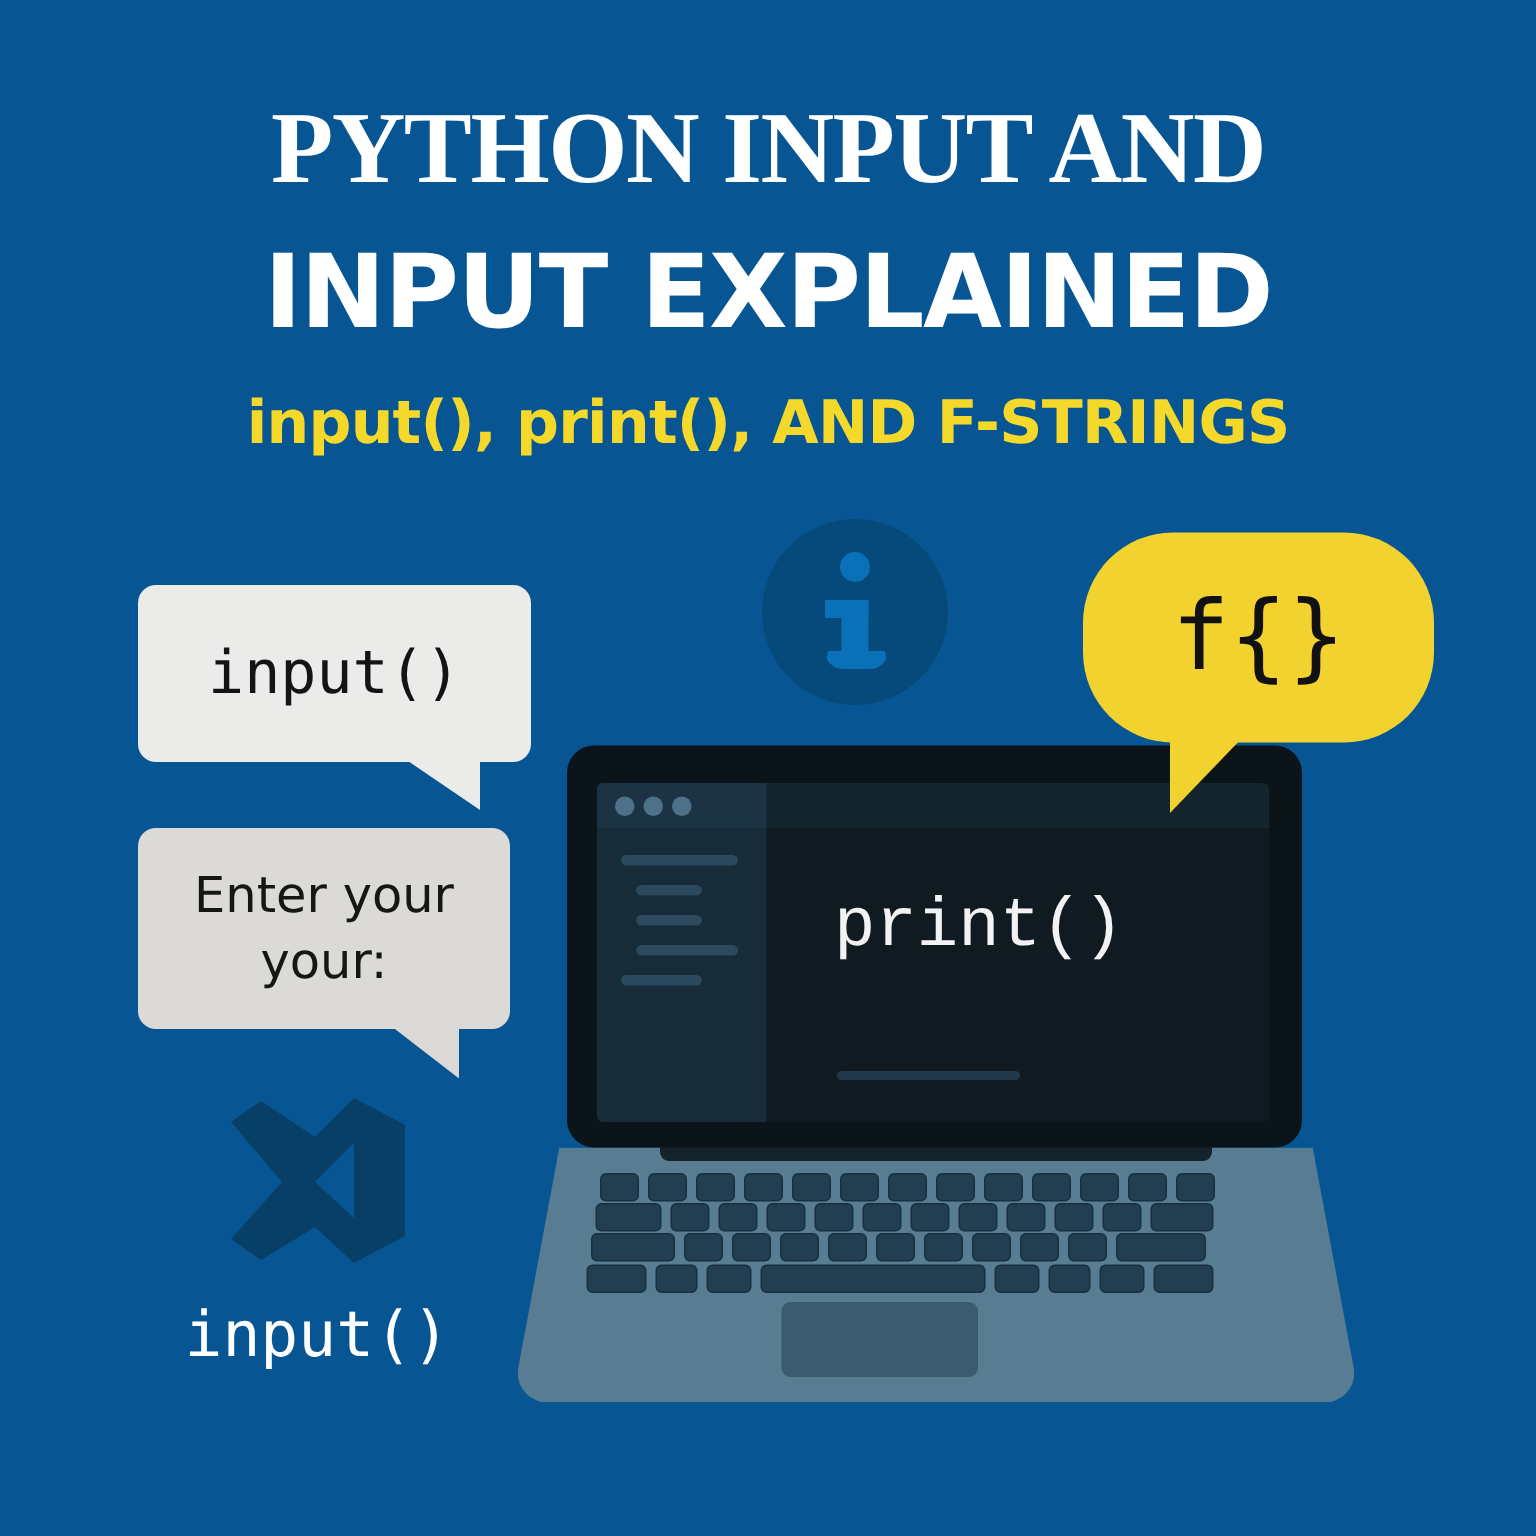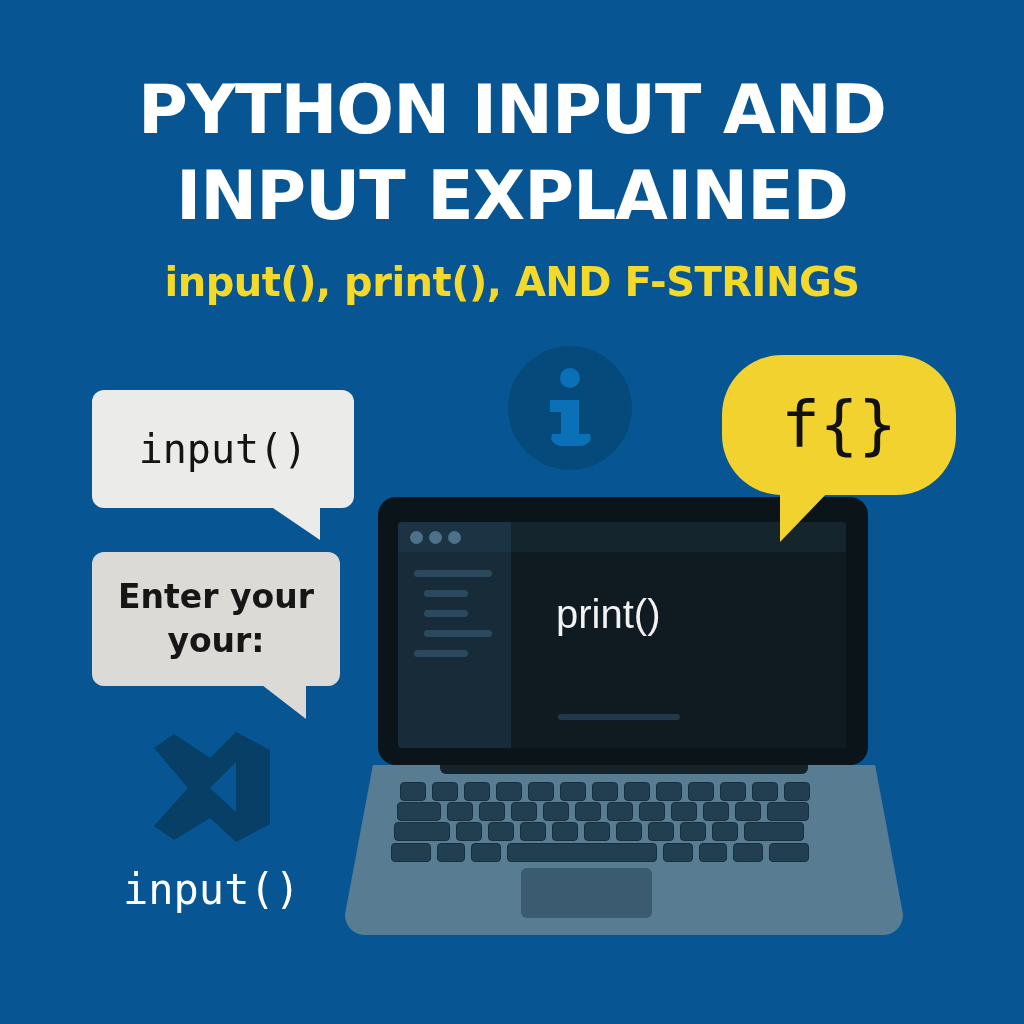--- a/index.html
+++ b/index.html
@@ -1,28 +1,28 @@
 <!DOCTYPE html>
 <html><head>
 <meta charset="utf-8">
 <style>
   html,body{margin:0;padding:0;}
   body{width:1024px;height:1024px;background:#075693;position:relative;overflow:hidden;font-family:"DejaVu Sans",sans-serif;}
   .abs{position:absolute;}
   .title{left:0;width:1024px;text-align:center;color:#fff;font-family:"DejaVu Sans",sans-serif;font-weight:bold;font-size:68px;letter-spacing:-1px;line-height:1;}
-  .t1{top:76px;}
+  .t1{top:64px;font-family:Liberation Serif, serif;}
   .t2{top:162px;}
   .subtitle{top:262px;left:0;width:1024px;text-align:center;color:#f4d92a;font-weight:bold;font-size:40px;line-height:1;letter-spacing:-0.5px;}
   .subtitle .mono{font-family:"DejaVu Sans",sans-serif;font-weight:bold;}
   
   .bubble1{left:92px;top:390px;width:262px;height:118px;background:#ebebea;border-radius:12px;}
   .bubble1 .txt{position:absolute;left:0;top:0;width:100%;height:100%;display:flex;align-items:center;justify-content:center;font-family:"DejaVu Sans Mono",monospace;font-size:40px;color:#141414;}
   .tail1b{left:306px;top:506px;width:14px;height:34px;background:#ebebea;clip-path:polygon(0 0,100% 0,100% 100%);}
   .bubble2{left:92px;top:552px;width:248px;height:134px;background:#dcdad6;border-radius:12px;}
-  .bubble2 .txt{position:absolute;left:0;top:0;width:100%;height:100%;display:flex;flex-direction:column;align-items:center;justify-content:center;font-size:33px;color:#161616;line-height:44px;font-weight:bold;}
+  .bubble2 .txt{position:absolute;left:0;top:0;width:100%;height:100%;display:flex;flex-direction:column;align-items:center;justify-content:center;font-size:33px;color:#161616;line-height:44px;}
   .tail2{left:262px;top:685px;width:44px;height:34px;background:#dcdad6;clip-path:polygon(0 0,100% 0,100% 100%);}
   
   .vscode{left:150px;top:728px;width:125px;height:118px;}
   .input3{left:123px;top:865px;font-family:"DejaVu Sans Mono",monospace;font-size:42px;color:#fff;}
   
   .info{left:508px;top:346px;width:124px;height:124px;border-radius:50%;background:#064a7b;}
   .info .dot{position:absolute;left:52px;top:22px;width:20px;height:20px;border-radius:50%;background:#0a70b8;}
   .info .stem{position:absolute;left:53px;top:54px;width:18px;height:42px;background:#0a70b8;}
   .info .topbar{position:absolute;left:42px;top:54px;width:29px;height:12px;background:#0a70b8;}
   .info .base{position:absolute;left:42px;top:88px;width:42px;height:12px;background:#0a70b8;}
@@ -32,21 +32,21 @@
   .ftail{left:780px;top:490px;width:50px;height:52px;background:#f2d22f;clip-path:polygon(0 0,100% 0,0 100%);}
   
   .screen-outer{left:378px;top:497px;width:490px;height:268px;background:#0b1519;border-radius:18px;}
   .screen{left:398px;top:522px;width:448px;height:226px;background:#101b21;border-radius:4px;overflow:hidden;}
   .sidebar{position:absolute;left:0;top:0;width:113px;height:226px;background:#172b38;}
   .titlebar{position:absolute;left:113px;top:0;width:335px;height:30px;background:#14252e;}
   .sbtitle{position:absolute;left:0;top:0;width:113px;height:30px;background:#1b3343;}
   .dots{position:absolute;left:12px;top:9px;display:flex;gap:6px;}
   .dots span{display:block;width:13px;height:13px;border-radius:50%;background:#4c7189;}
   .sline{position:absolute;height:7px;border-radius:4px;background:#2b4a5e;}
-  .code1{position:absolute;left:158px;top:70px;font-family:Liberation Sans, sans-serif;font-size:40px;color:#f2f2f2;}
+  .code1{position:absolute;left:158px;top:70px;font-family:Liberation Mono, monospace;font-size:46px;color:#f2f2f2;}
   .code2{position:absolute;left:158px;top:128px;font-family:"DejaVu Sans Mono",monospace;font-size:32px;color:#f3dd35;}
   .codeline{position:absolute;left:160px;top:192px;width:122px;height:6px;border-radius:3px;background:#21394a;}
   .hinge{left:440px;top:762px;width:368px;height:12px;background:#15232b;border-radius:0 0 6px 6px;}
   .base{left:345px;top:765px;width:558px;height:170px;background:#587d93;clip-path:polygon(5% 0,95% 0,100% 88%,100% 100%,0 100%,0 88%);border-radius:0 0 20px 20px;}
   .kbrow{position:absolute;display:flex;gap:6px;}
   .key{height:17px;background:#223f52;border-radius:4px;border:1px solid #16303f;}
   .touch{left:521px;top:868px;width:131px;height:50px;background:#3a5b70;border-radius:6px;}
 </style>
 </head>
 <body>

